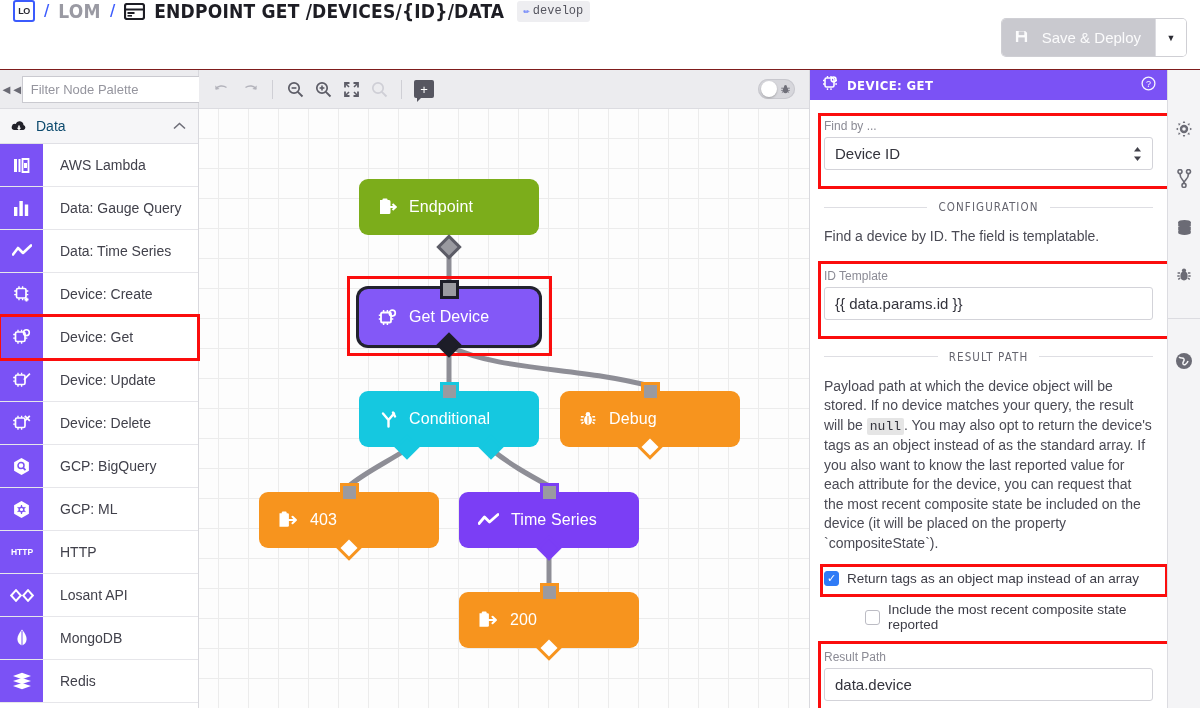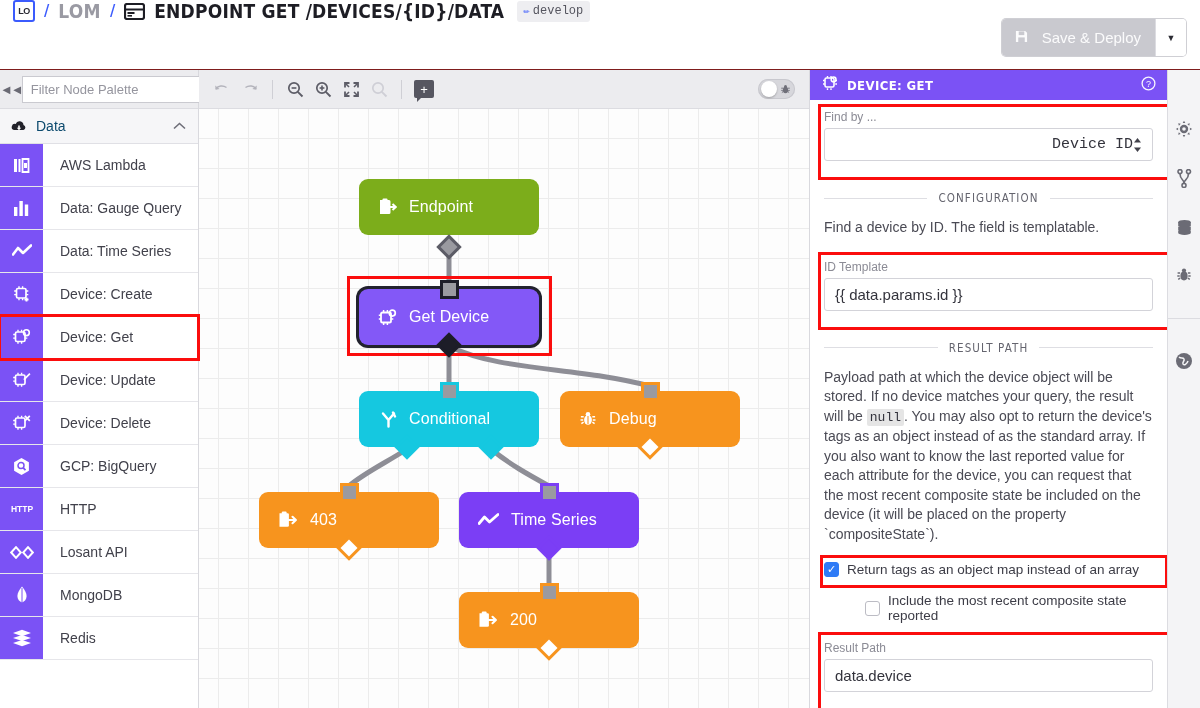--- a/index.html
+++ b/index.html
@@ -177,21 +177,21 @@
   }
   #panel-head .help { font-size: 15px; opacity: .95; }
   #panel-body { padding: 0 14px; position: relative; }
 
   .field-label { font-size: 12px; color: #8b8b95; margin-bottom: 4px; }
   .select-box, .text-box {
     height: 33px; border: 1px solid #d3d3d9; border-radius: 3px;
     background: #fff; display: flex; align-items: center;
     padding: 0 10px; font-size: 15px; color: #33333c;
   }
-  .select-box { justify-content: flex-end; font-family: Liberation Mono, monospace; }
+  .select-box { justify-content: space-between; }
   .select-box .arrows {
     display: flex; flex-direction: column; line-height: 5px;
     font-size: 9px; color: #41414a;
   }
   .divider-row {
     display: flex; align-items: center; gap: 11px; margin: 18px 0 13px;
   }
   .divider-row .line { flex: 1; height: 1px; background: #dedee3; }
   .divider-row .dtext {
     font-size: 11.5px; color: #64646e; letter-spacing: 1.1px;
@@ -353,20 +353,30 @@
         </div>
         <div class="pal-item">
           <div class="pal-icon">
             <svg width="19" height="19" viewBox="0 0 19 19">
               <path d="M9.5 1l7.4 4.2v8.6L9.5 18 2.1 13.8V5.2z" fill="#fff"></path>
               <circle cx="9" cy="8.6" r="3" fill="none" stroke="#7b52f5" stroke-width="1.5"></circle>
               <line x1="11.2" y1="10.8" x2="13.5" y2="13.1" stroke="#7b52f5" stroke-width="1.8"></line>
             </svg>
           </div>
           <div class="pal-label">GCP: BigQuery</div>
+        </div>
+        <div class="pal-item">
+          <div class="pal-icon">
+            <svg width="19" height="19" viewBox="0 0 19 19">
+              <path d="M9.5 1l7.4 4.2v8.6L9.5 18 2.1 13.8V5.2z" fill="#fff"></path>
+              <circle cx="9.5" cy="9.5" r="2.3" fill="none" stroke="#7b52f5" stroke-width="1.4"></circle>
+              <path d="M9.5 5.1v2.1M9.5 11.8v2.1M5.6 7.3l1.9 1.1M11.5 10.6l1.9 1.1M5.6 11.7l1.9-1.1M11.5 8.4l1.9-1.1" stroke="#7b52f5" stroke-width="1.2"></path>
+            </svg>
+          </div>
+          <div class="pal-label">GCP: ML</div>
         </div>
         <div class="pal-item">
           <div class="pal-icon">
             <svg width="30" height="12" viewBox="0 0 30 12">
               <text x="15" y="9" font-size="8.5" font-weight="bold" fill="#fff" text-anchor="middle" font-family="Liberation Sans">HTTP</text>
             </svg>
           </div>
           <div class="pal-label">HTTP</div>
         </div>
         <div class="pal-item">
@@ -574,21 +584,21 @@
       <span class="help">
         <svg width="15" height="15" viewBox="0 0 15 15">
             <circle cx="7.5" cy="7.5" r="6.4" fill="none" stroke="#fff" stroke-width="1.3"></circle>
             <text x="7.5" y="10.8" font-size="9" fill="#fff" text-anchor="middle" font-family="Liberation Sans">?</text>
           </svg>
       </span>
     </div>
 
     <div id="panel-body">
 
-      <div style="position:relative;padding:10px 6px 12px 6px;margin:0 -6px;">
+      <div style="position:relative;padding:10px 6px 12px 6px;margin:9px -6px;">
         <div class="redbox" style="left:0;top:4px;width:352px;height:76px;"></div>
         <div class="field-label">Find by ...</div>
         <div class="select-box">
           <span>Device ID</span>
           <span class="arrows">
             <svg width="9" height="16" viewBox="0 0 9 16">
                 <path d="M4.5 1 L8 5.4 L1 5.4z" fill="#41414a"></path>
                 <path d="M4.5 15 L8 10.6 L1 10.6z" fill="#41414a"></path>
               </svg>
           </span>

